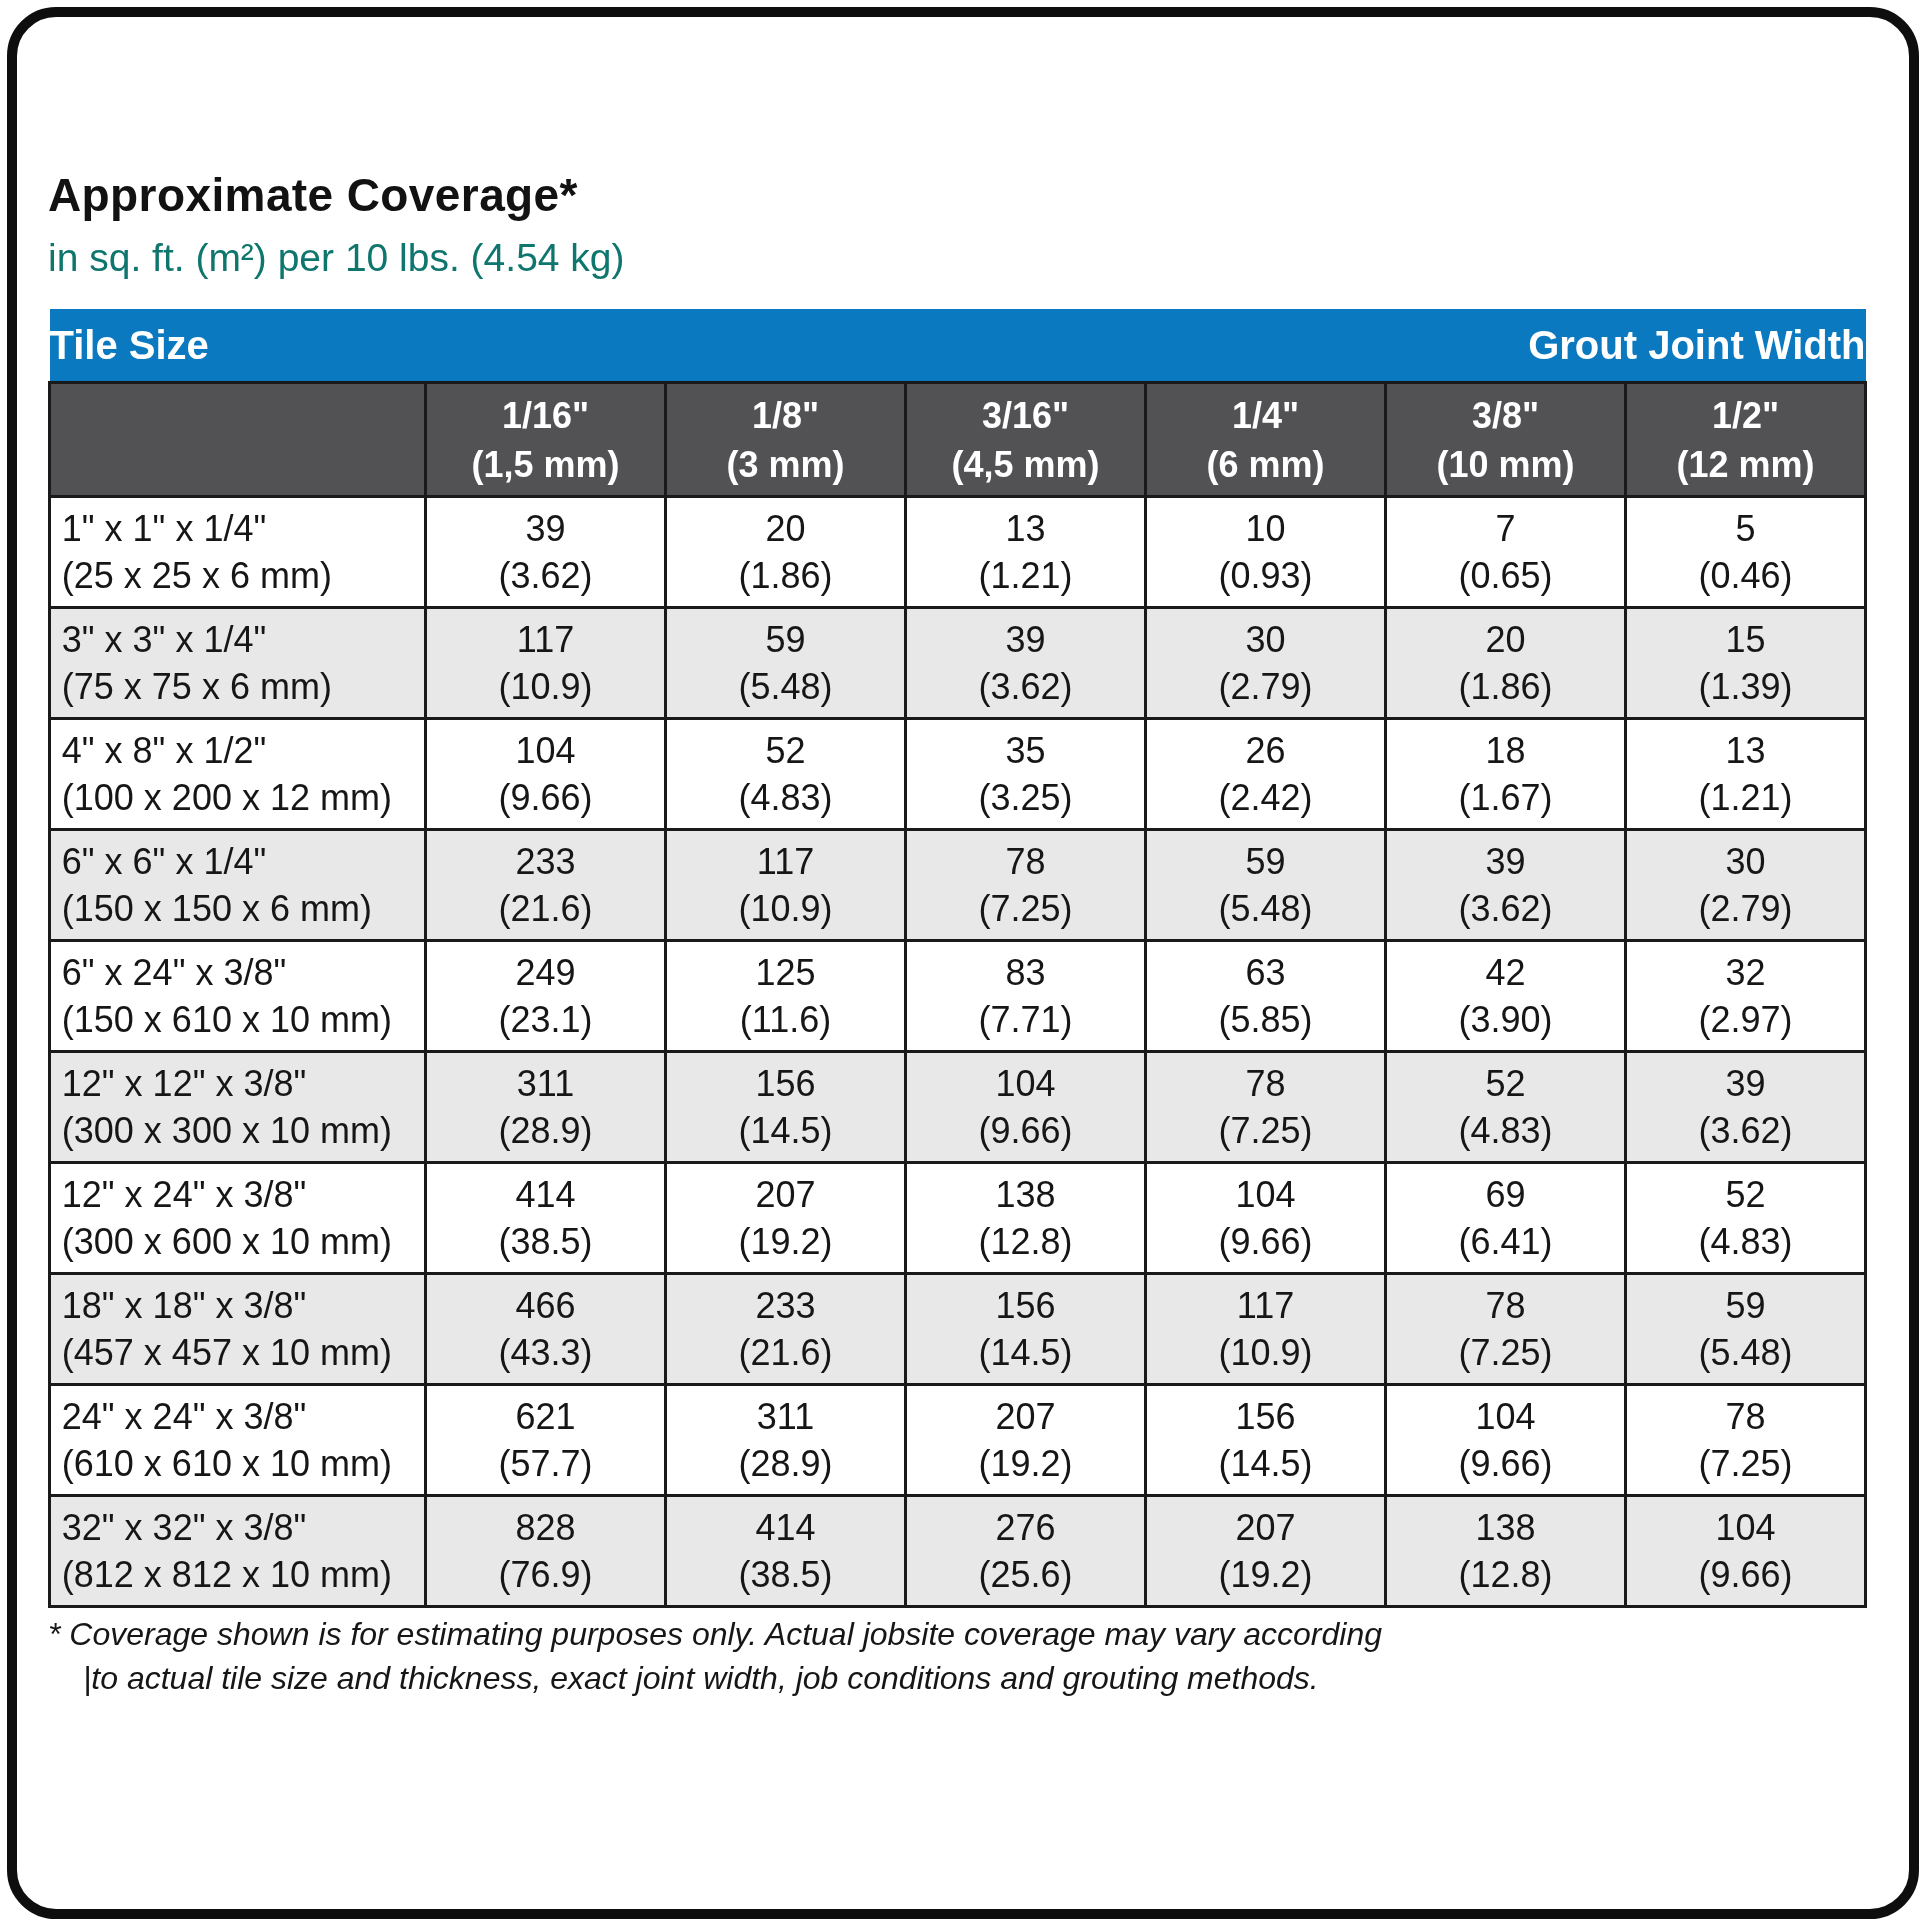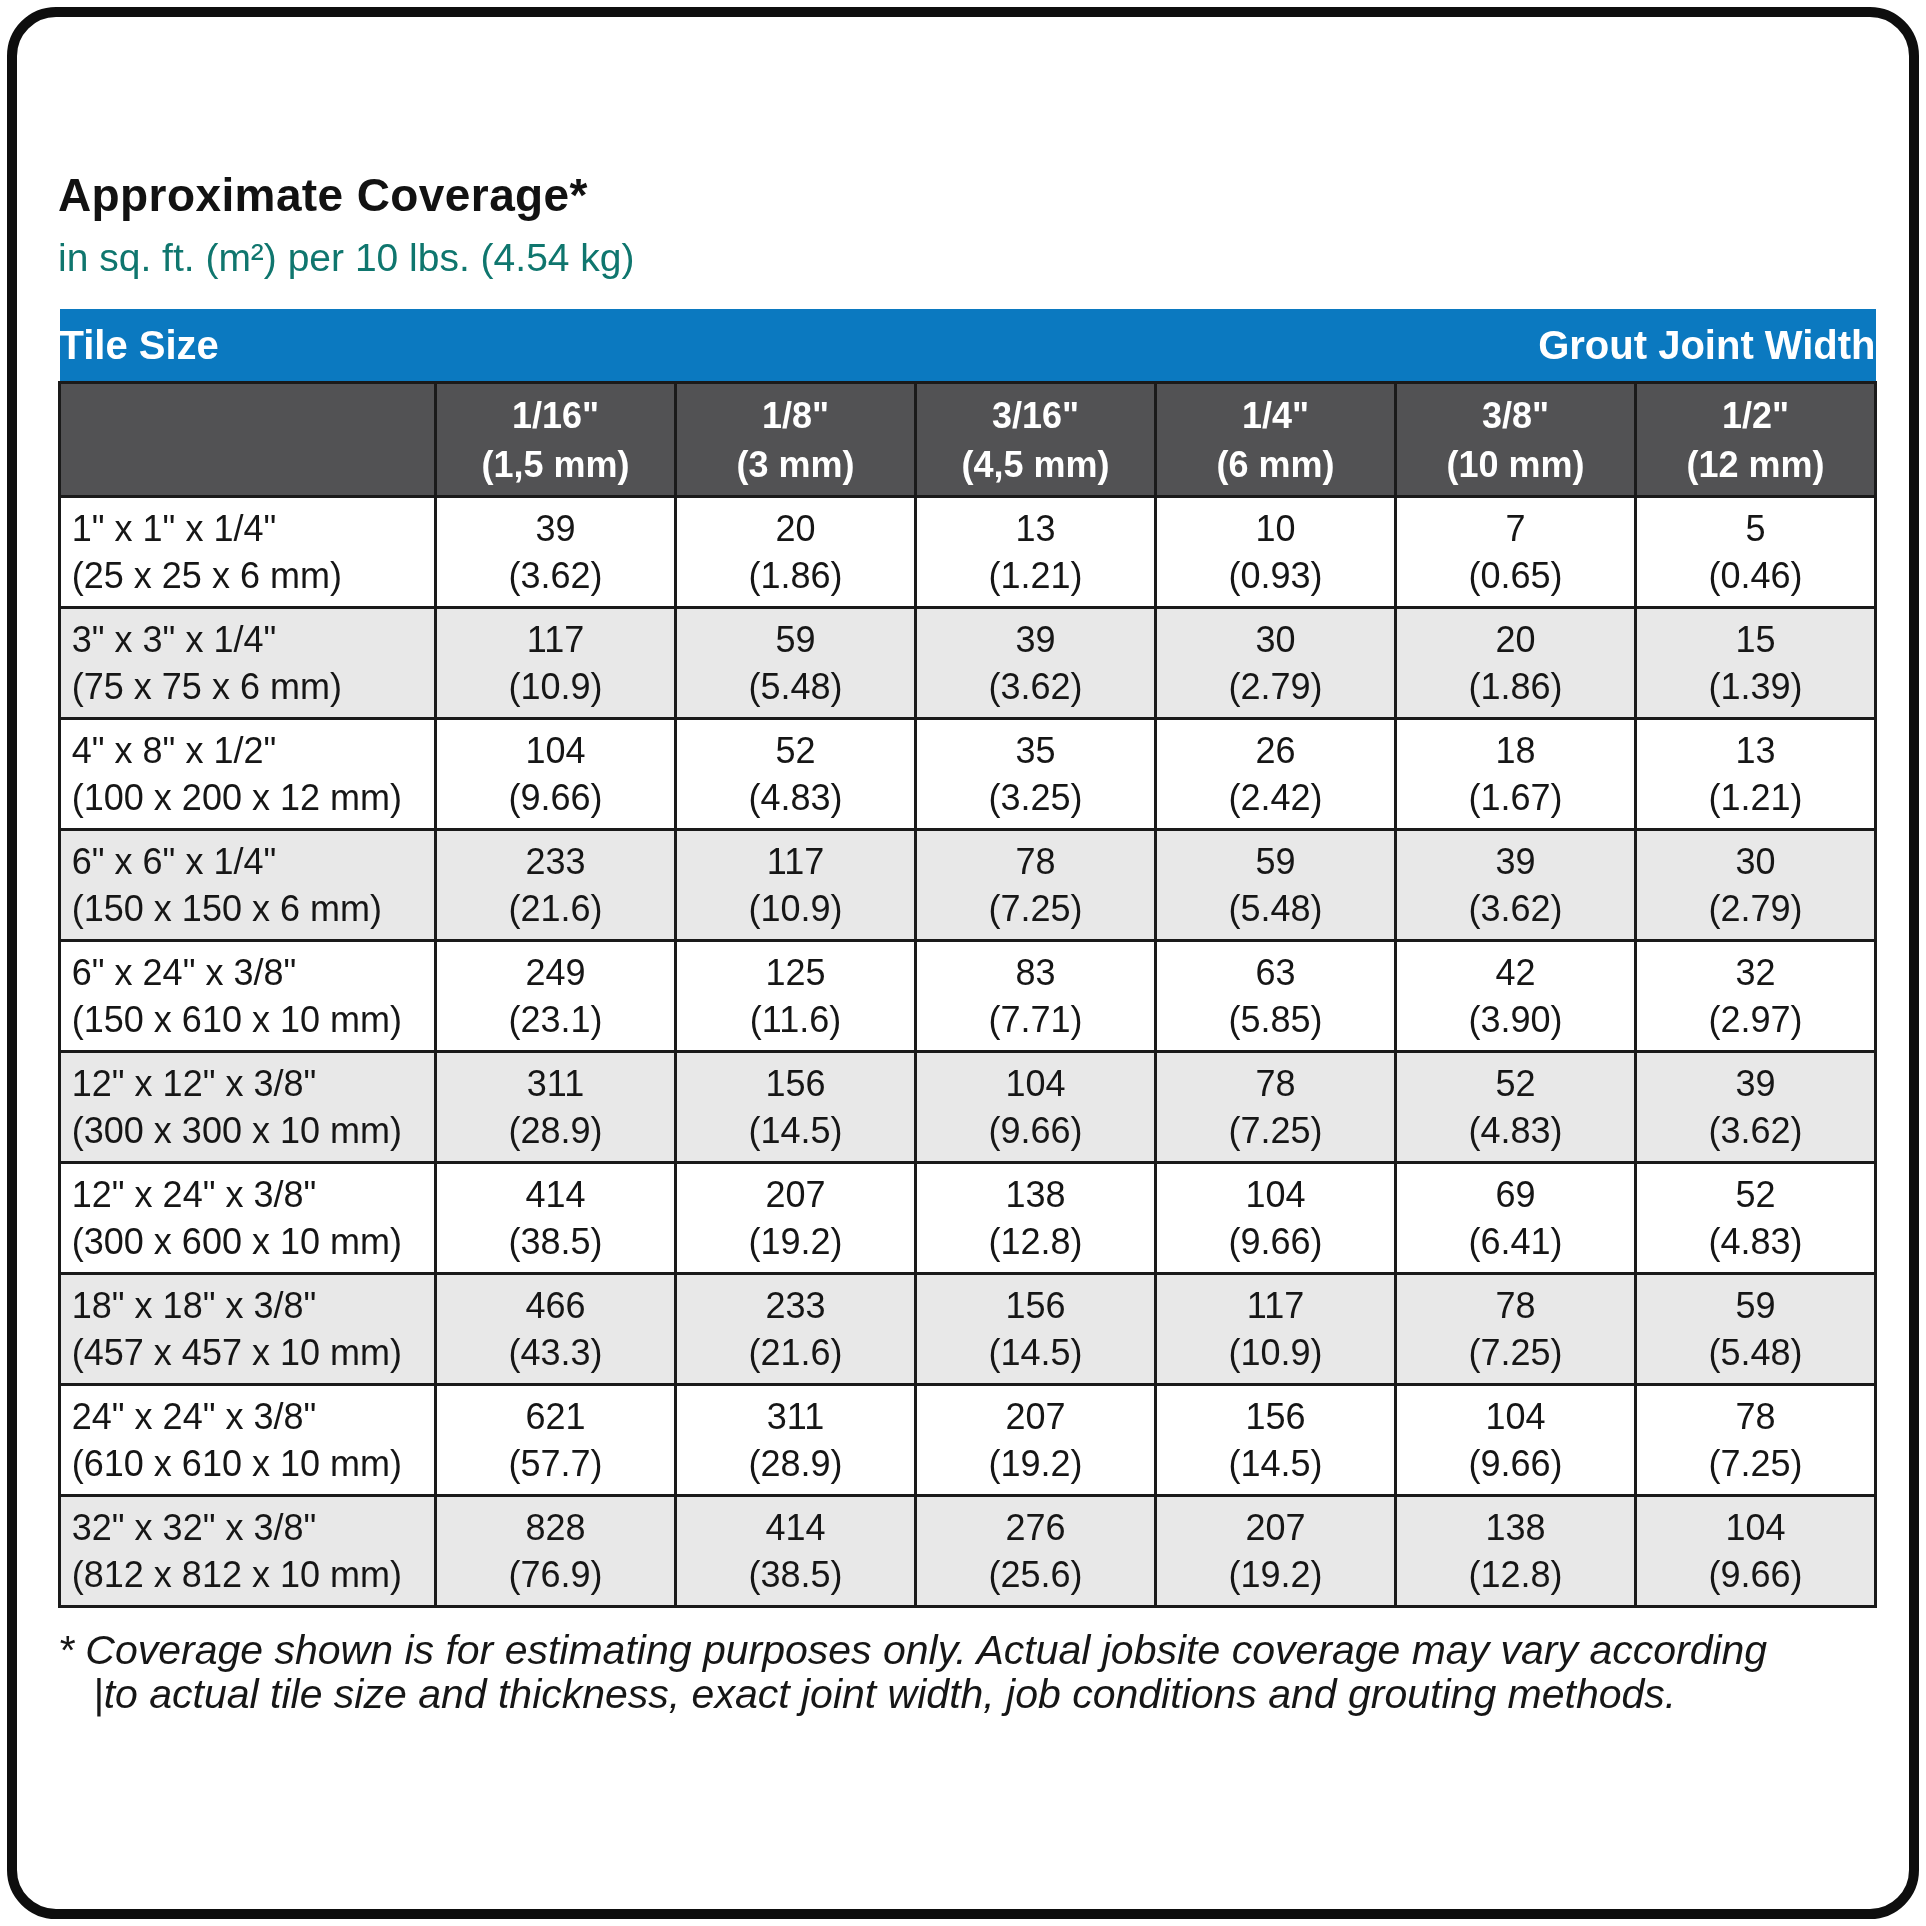--- a/index.html
+++ b/index.html
@@ -14,21 +14,21 @@
   }
   .frame-border {
     position: absolute;
     inset: 7px;
     border: 10px solid #0e0e0e;
     border-radius: 49px;
     pointer-events: none;
   }
   .content {
     position: absolute;
-    left: 58px;
+    left: 48px;
     top: 0;
     width: 1591px;
   }
   .title {
     margin: 168px 0 0 0;
     font-size: 46px;
     font-weight: 700;
     letter-spacing: 0.4px;
     color: #121212;
   }
@@ -75,23 +75,23 @@
     line-height: 47px;
     text-align: center;
     vertical-align: middle;
     padding: 0;
     background: #ffffff;
     color: #161616;
   }
   tbody tr.alt td { background: var(--row-alt-gray, #e8e8e8); }
   td.tile-cell { text-align: left; padding-left: 10.8px; }
   .footnote {
-    margin-top: 20px;
+    margin-top: 4px;
     font-style: italic;
-    font-size: 41px;
+    font-size: 32px;
     line-height: 44px;
     padding-left: 35px;
     color: #161616;
   }
   .fn-line { white-space: nowrap; }
   .fn-first { text-indent: -35px; }
 </style>
 </head>
 <body>
 

